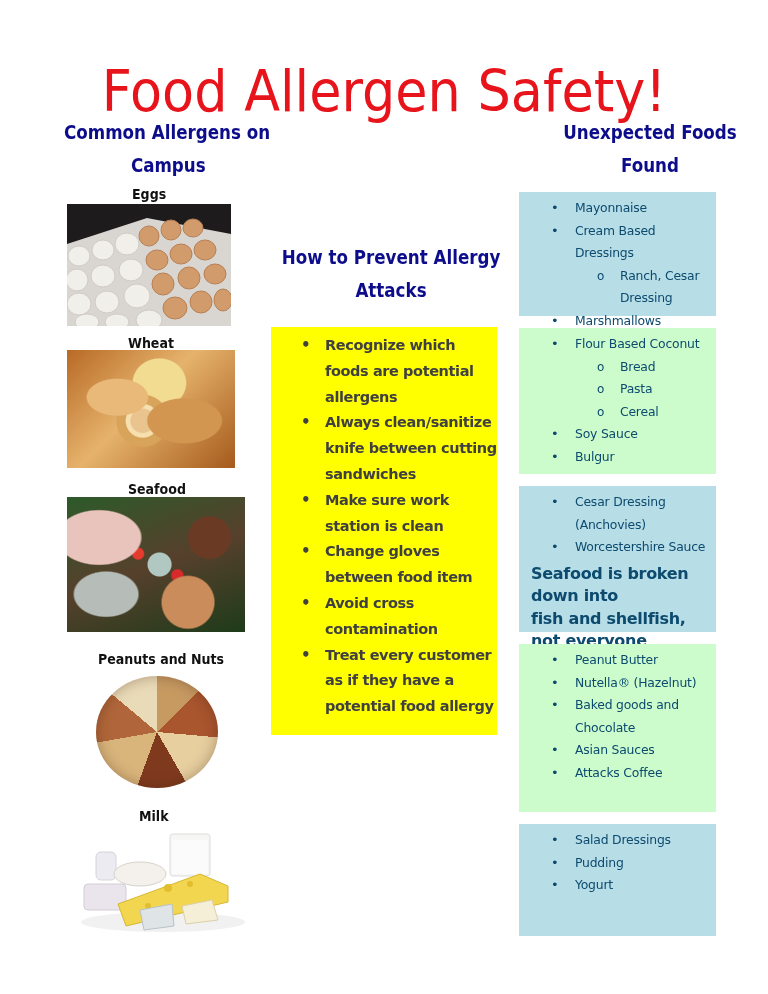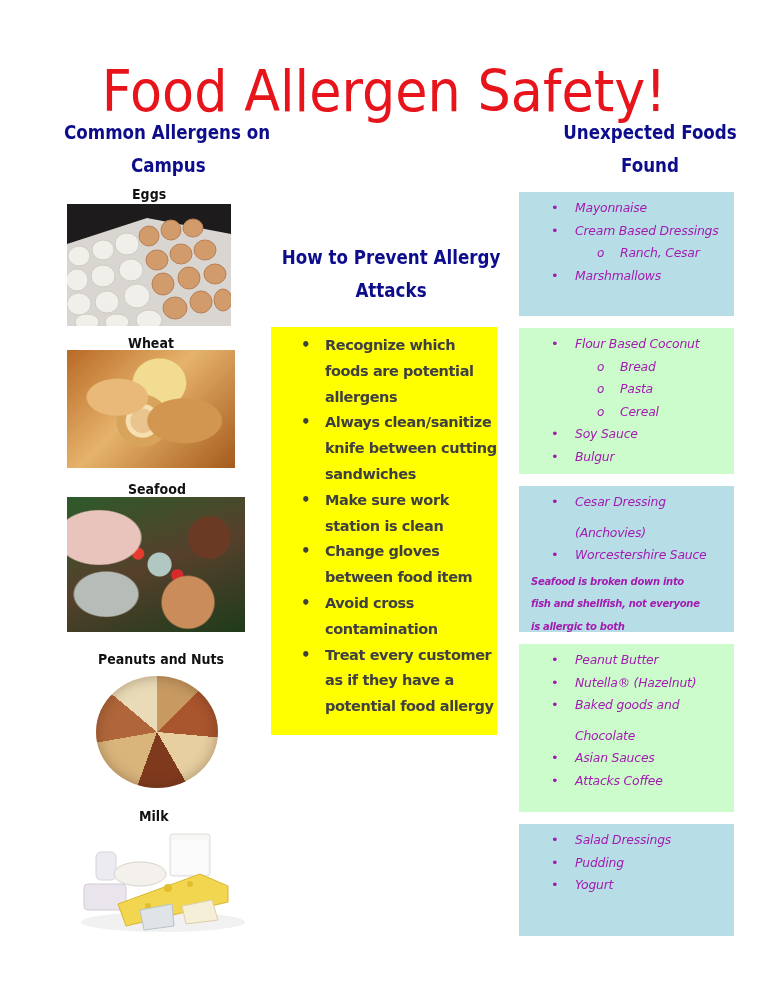--- a/index.html
+++ b/index.html
@@ -71,35 +71,35 @@
     .prevent-box li {
       position: relative; padding-left: 24px; font-weight: bold; font-size: 14.5px; line-height: 25.8px;
       font-family: "DejaVu Sans", sans-serif; color: #404040; letter-spacing: -0.4px;
     }
     .prevent-box li::before {
       content: "\2022"; position: absolute; left: 0; top: 0; font-size: 15px;
     }
 
     
     .ubox {
-      position: absolute; left: 519px; width: 215px; padding: 5px 6px 0 12px;
-      font-family: "DejaVu Sans", sans-serif; font-size: 12.4px; color: #a21caf; letter-spacing: -0.2px; font-style: italic;
+      position: absolute; left: 519px; width: 197px; padding: 5px 6px 0 12px;
+      font-family: "DejaVu Sans", sans-serif; font-size: 12.4px; color: #0c4a6e; letter-spacing: -0.2px;
     }
     .ubox.blue { background: #b7dde7; }
     .ubox.green { background: #ccfccc; }
     .ubox ul { list-style: none; }
     .ubox li { position: relative; padding-left: 44px; line-height: 22.5px; }
     .ubox li::before { content: "\2022"; position: absolute; left: 20px; top: 0; font-size: 13px; }
     .ubox li.sub { padding-left: 89px; }
     .ubox li.sub::before { content: "o"; left: 66px; font-size: 12px; }
     .ubox li.cont { padding-left: 89px; }
     .ubox li.cont::before { content: ""; }
-    .ubox li.wrap { padding-left: 44px; margin-top: 8px; }
+    .ubox li.wrap { padding-left: 44px; }
     .ubox li.wrap::before { content: ""; }
-    .ubox .note { font-weight: bold; font-size: 10px; line-height: 22.5px; padding: 4px 0 0 0; letter-spacing: -0.3px; }
+    .ubox .note { font-weight: bold; font-size: 16px; line-height: 22.5px; padding: 4px 0 0 0; letter-spacing: -0.3px; }
 
     .b1 { top: 192px; height: 124px; }
     .b2 { top: 328px; height: 146px; }
     .b3 { top: 486px; height: 146px; }
     .b4 { top: 644px; height: 168px; }
     .b5 { top: 824px; height: 112px; }
   </style>
 </head>
 <body>
 
@@ -210,20 +210,21 @@
       <span>potential food allergy</span>
     </li>
   </ul>
 </div>
 
 <div class="ubox blue b1">
   <ul>
     <li>Mayonnaise</li>
     <li>Cream Based Dressings</li>
     <li class="sub">Ranch, Cesar</li>
+    <li class="cont">Dressing</li>
     <li>Marshmallows</li>
   </ul>
 </div>
 
 <div class="ubox green b2">
   <ul>
     <li>Flour Based Coconut</li>
     <li class="sub">Bread</li>
     <li class="sub">Pasta</li>
     <li class="sub">Cereal</li>

